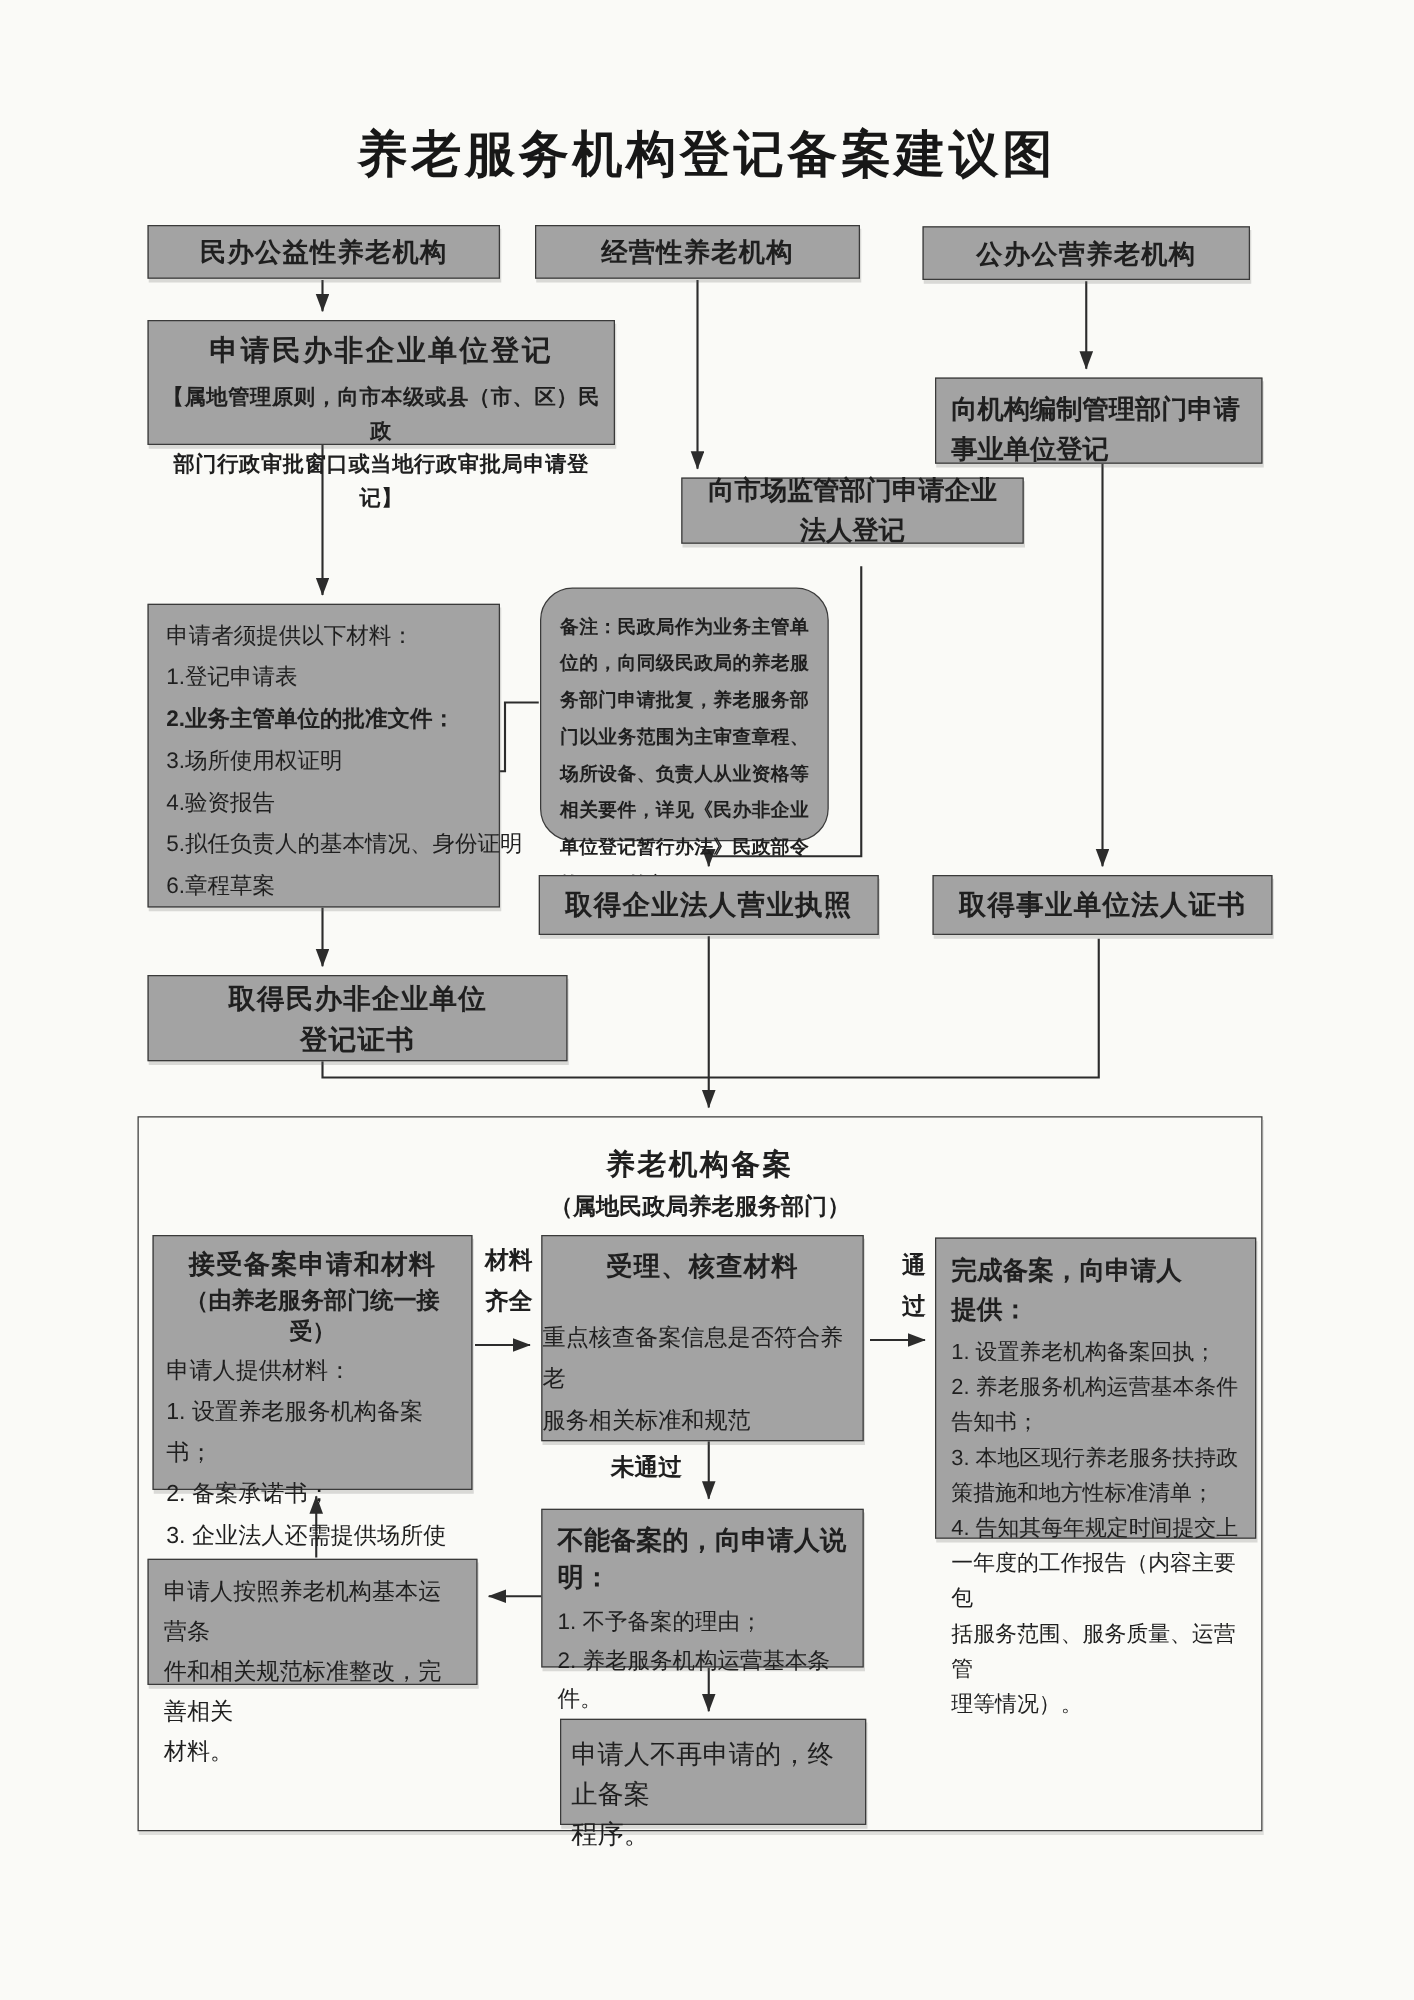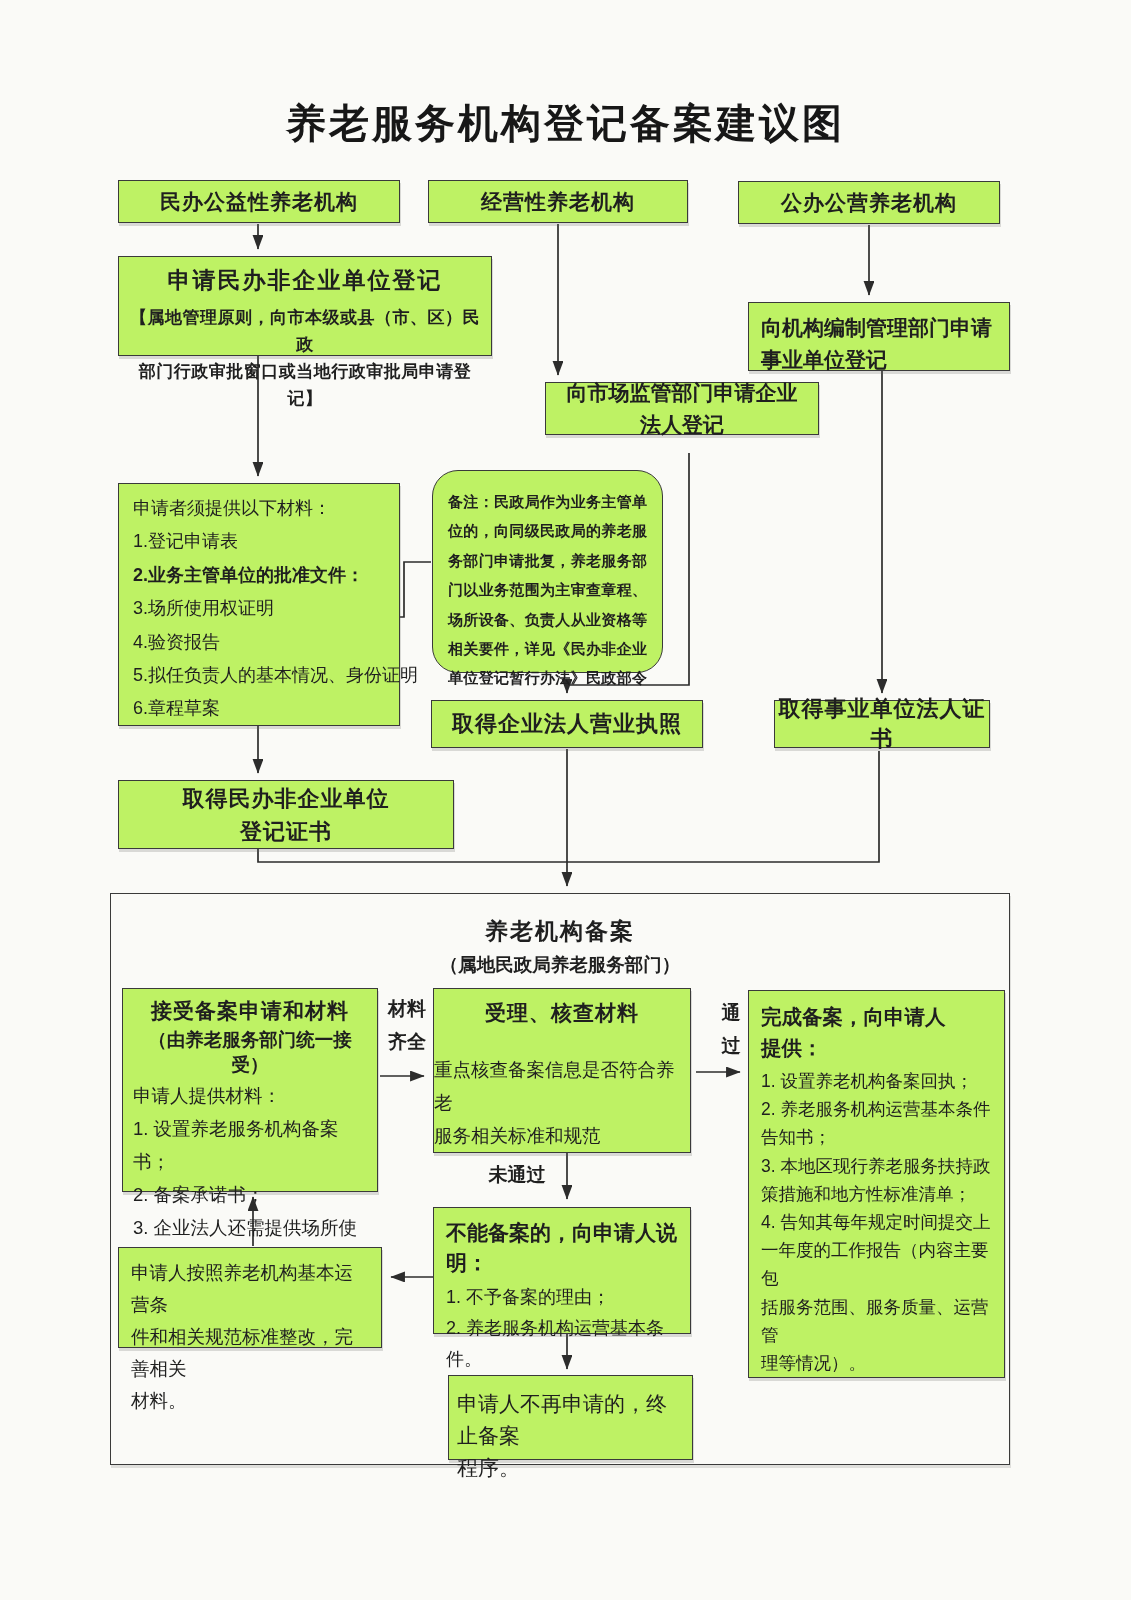--- a/index.html
+++ b/index.html
@@ -12,21 +12,21 @@
     overflow:hidden;
   }
   .page{position:absolute;inset:0;}
   .title{
     position:absolute;left:0;right:0;top:96px;
     text-align:center;font-size:40px;font-weight:700;
     letter-spacing:3px;margin:0;color:#171717;
   }
   .wires{position:absolute;left:0;top:0;pointer-events:none;}
   .box{
-    position:absolute;background:#bef264;
+    position:absolute;background:#a3a3a3;
     border:1.7px solid #3a3a3a;
     box-sizing:border-box;
     box-shadow:1px 3px 0 rgba(100,100,100,.22);
   }
   .center{display:flex;align-items:center;justify-content:center;text-align:center;}
   .lane{font-size:21px;font-weight:600;letter-spacing:1px;}
   .pre{white-space:pre-line;}
   .apply-minban{padding:8px 8px 6px 8px;text-align:center;}
   .apply-minban .t{font-size:23px;font-weight:700;letter-spacing:2px;margin-bottom:8px;}
   .apply-minban .n{font-size:17px;font-weight:600;line-height:27px;letter-spacing:.5px;}
@@ -118,21 +118,21 @@
     <div class="m-item bold">2.业务主管单位的批准文件：</div>
     <div class="m-item">3.场所使用权证明</div>
     <div class="m-item">4.验资报告</div>
     <div class="m-item">5.拟任负责人的基本情况、身份证明</div>
     <div class="m-item">6.章程草案</div>
   </div>
 
   <div class="box remark" style="left:432px;top:470px;width:231px;height:203px">备注：民政局作为业务主管单位的，向同级民政局的养老服务部门申请批复，养老服务部门以业务范围为主审查章程、场所设备、负责人从业资格等相关要件，详见《民办非企业单位登记暂行办法》民政部令第 18 号第六</div>
 
   <div class="box center result" style="left:431px;top:700px;width:272px;height:48px">取得企业法人营业执照</div>
-  <div class="box center result" style="left:774px;top:700px;width:216px;height:48px">取得事业单位法人证书</div>
+  <div class="box center result" style="left:746px;top:700px;width:272px;height:48px">取得事业单位法人证书</div>
   <div class="box center result pre" style="left:118px;top:780px;width:336px;height:69px;line-height:33px">取得民办非企业单位
 登记证书</div>
 
   <div class="box container" style="left:110px;top:893px;width:900px;height:572px"></div>
   <div class="filing-head">
     <div class="t">养老机构备案</div>
     <div class="s">（属地民政局养老服务部门）</div>
   </div>
 
   <div class="box accept" style="left:122px;top:988px;width:256px;height:204px">
@@ -144,21 +144,21 @@
 3. 企业法人还需提供场所使用权
 证明。</div>
   </div>
 
   <div class="box review" style="left:433px;top:988px;width:258px;height:165px">
     <div class="cardtitle">受理、核查材料</div>
     <div class="body pre">重点核查备案信息是否符合养老
 服务相关标准和规范</div>
   </div>
 
-  <div class="box complete" style="left:748px;top:990px;width:257px;height:388px">
+  <div class="box complete" style="left:748px;top:990px;width:257px;height:241px">
     <div class="t pre">完成备案，向申请人
 提供：</div>
     <div class="body pre">1. 设置养老机构备案回执；
 2. 养老服务机构运营基本条件
 告知书；
 3. 本地区现行养老服务扶持政
 策措施和地方性标准清单；
 4. 告知其每年规定时间提交上
 一年度的工作报告（内容主要包
 括服务范围、服务质量、运营管

